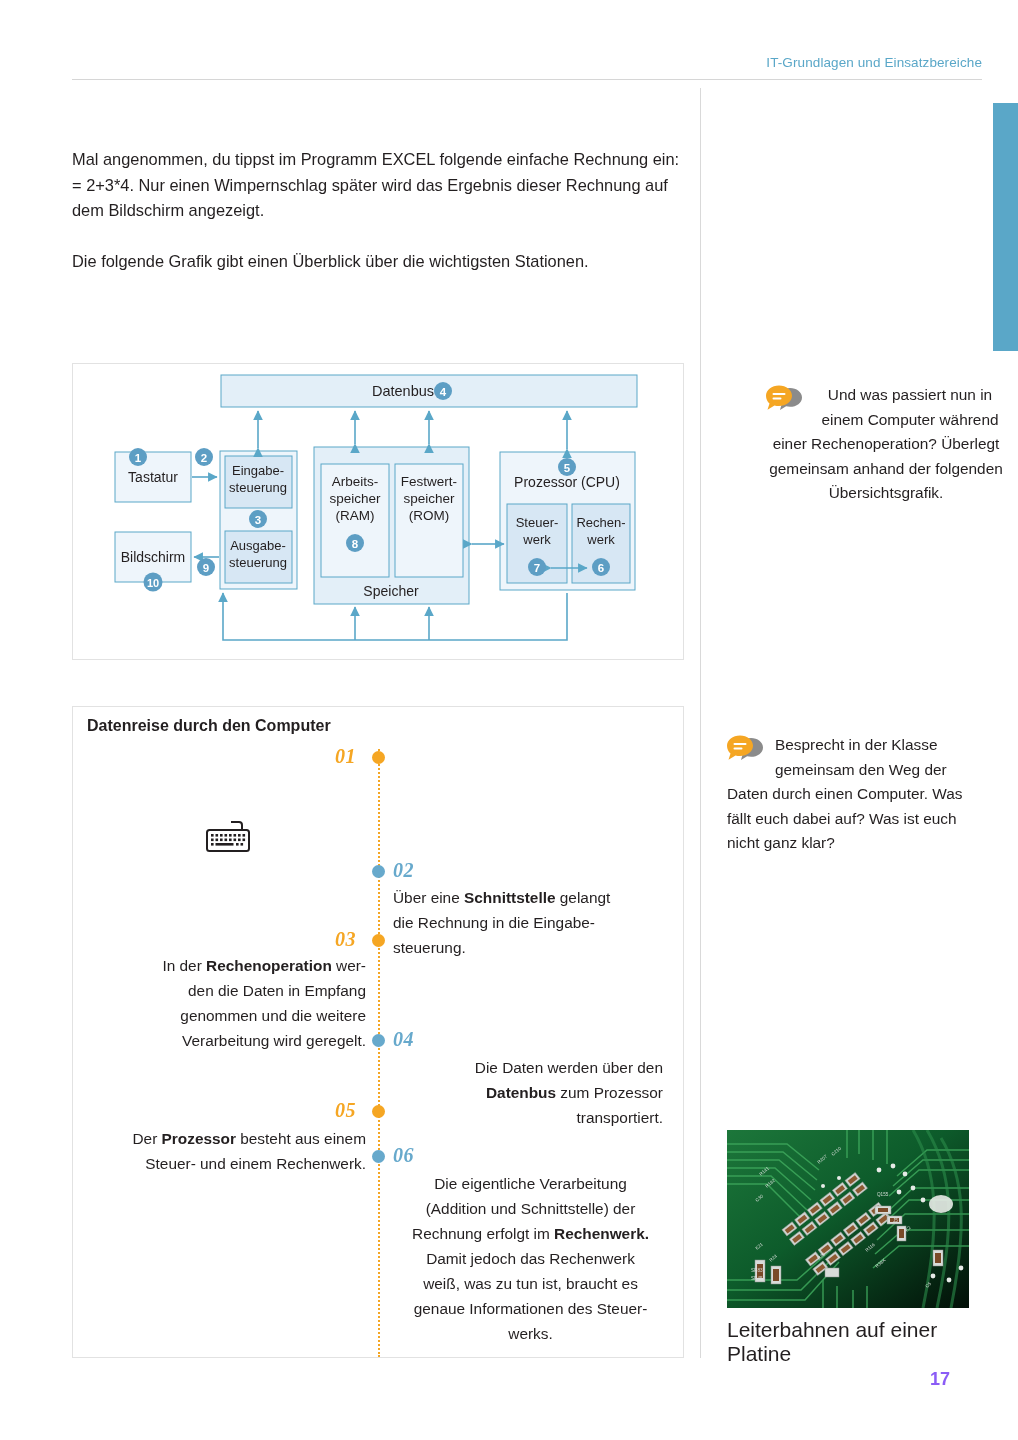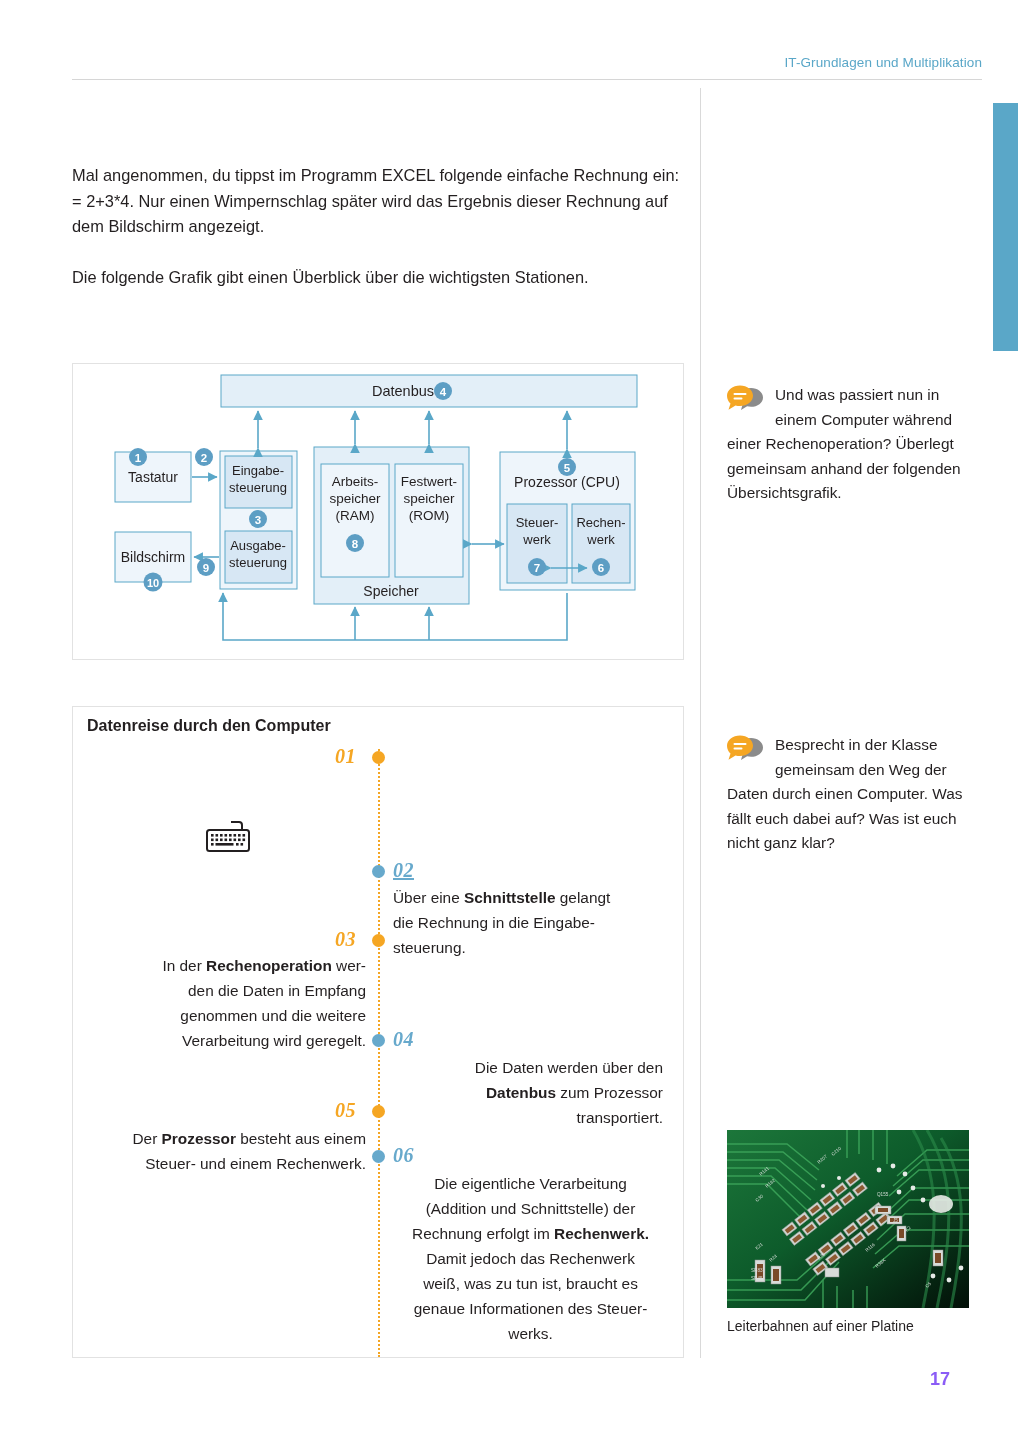--- a/index.html
+++ b/index.html
@@ -26,21 +26,21 @@
 
   
   .h2{
     position:absolute;left:72px;top:92px;
     font-size:25px;font-weight:bold;color:#5aa7c8;letter-spacing:.2px;
     white-space:nowrap;
   }
   .h2 .num{margin-right:14px;}
 
   
-  .col-left{position:absolute;left:72px;top:147px;width:614px;margin-top:16px;}
+  .col-left{position:absolute;left:72px;top:147px;width:614px;}
   .para{font-size:16.4px;line-height:25.5px;color:#231f20;margin:0 0 25px 0;}
 
   
   .coldiv{position:absolute;left:700px;top:88px;width:1px;height:1270px;background:#d9d9d9;}
 
   
   .figbox{
     position:absolute;left:72px;top:363px;width:612px;height:297px;
     background:#fff;border:1px solid #e2e2e2;box-sizing:border-box;
   }
@@ -71,31 +71,31 @@
   .num-b{color:#67a9cc;}
   .kbd-icon{position:absolute;left:132px;top:112px;}
 
   
   .callout{position:absolute;width:240px;font-size:15.4px;line-height:24.5px;color:#231f20;}
   .bubble{float:left;margin:2px 6px 0 0;}
 
   
   .photo-wrap{position:absolute;left:727px;top:1130px;width:242px;}
   .photo{width:242px;height:178px;display:block;border:0;}
-  .photo-cap{margin-top:10px;font-size:14px;color:#231f20;}
+  .photo-cap{margin-top:10px;font-size:21px;color:#231f20;}
 
   
   .folio{position:absolute;left:930px;top:1369px;font-size:18px;color:#8b5cf6;font-weight:bold;}
 </style>
 </head>
 <body>
 
 <div class="page">
 
-  <div class="runhead">IT-Grundlagen und Multiplikation</div>
+  <div class="runhead">IT-Grundlagen und Einsatzbereiche</div>
   <div class="headrule"></div>
 
   <div class="thumbtab"></div>
 
   <div class="coldiv"></div>
 
 
   <div class="col-left">
     <p class="para">Mal angenommen, du tippst im Programm EXCEL folgende einfache Rechnung ein: = 2+3*4. Nur einen Wimpernschlag später wird das Ergebnis dieser Rechnung auf dem Bildschirm angezeigt.</p>
     <p class="para">Die folgende Grafik gibt einen Überblick über die wichtigsten Stationen.</p>
@@ -222,21 +222,21 @@
             <rect x="37.5" y="19.5" width="2.6" height="2.6"></rect>
           <rect x="6" y="24" width="2.6" height="2.6"></rect>
             <rect x="10.5" y="24" width="18" height="2.6"></rect>
           <rect x="31" y="24" width="2.6" height="2.6"></rect>
             <rect x="35.5" y="24" width="2.6" height="2.6"></rect>
         </g>
       </svg>
     </span>
 
     <div class="tl-dot dot-b" style="left:299px;top:158px;"></div>
-    <div class="tl-num num-b" style="left:320px;top:152px;text-decoration:underline;">02</div>
+    <div class="tl-num num-b" style="left:320px;top:152px;">02</div>
     <div class="tl-step" style="left:320px;top:178px;width:270px;text-align:left;">
       <span>Über eine </span><b>Schnittstelle</b><span> gelangt</span><br>
       <span>die Rechnung in die Eingabe-</span><br>
       <span>steuerung.</span>
     </div>
 
     <div class="tl-num num-o" style="left:262px;top:221px;">03</div>
     <div class="tl-dot dot-o" style="left:299px;top:227px;"></div>
     <div class="tl-step" style="left:18px;top:246px;width:275px;text-align:right;">
       <span>In der </span><b>Rechenoperation</b><span> wer-</span><br>
@@ -266,21 +266,21 @@
       <span>Die eigentliche Verarbeitung</span><br>
       <span>(Addition und Schnittstelle) der</span><br>
       <span>Rechnung erfolgt im </span><b>Rechenwerk.</b><br>
       <span>Damit jedoch das Rechenwerk</span><br>
       <span>weiß, was zu tun ist, braucht es</span><br>
       <span>genaue Informationen des Steuer-</span><br>
       <span>werks.</span>
     </div>
   </div>
 
-  <div class="callout" style="left:727px;top:383px;">
+  <div class="callout" style="left:766px;top:383px;text-align:center;">
     <span class="bubble">
       <svg width="42" height="28" viewBox="0 0 42 28" xmlns="http://www.w3.org/2000/svg">
         <path d="M24,3 C30.5,3 36,7.2 36,12.4 C36,17.6 30.5,21.8 24,21.8 C22.6,21.8 21.3,21.6 20.1,21.3 L14,25 L15.6,19.6 C13.2,17.8 11.9,15.3 11.9,12.4 C11.9,7.2 17.4,3 24,3 Z" fill="#8b8b8b"></path>
         <path d="M13,0.5 C20.2,0.5 26,5.1 26,10.8 C26,16.5 20.2,21.1 13,21.1 C11.4,21.1 9.9,20.9 8.5,20.5 L1.5,24.8 L3.5,18.6 C1.3,16.6 0,13.9 0,10.8 C0,5.1 5.8,0.5 13,0.5 Z" fill="#f5a623"></path>
         <rect x="6.5" y="8" width="13" height="2.1" rx="1" fill="#fff"></rect>
         <rect x="6.5" y="12.4" width="9" height="2.1" rx="1" fill="#fff"></rect>
       </svg>
     </span>
     <span>Und was passiert nun in einem Computer während einer Rechenoperation? Überlegt gemeinsam anhand der folgenden Übersichtsgrafik.</span>
   </div>

